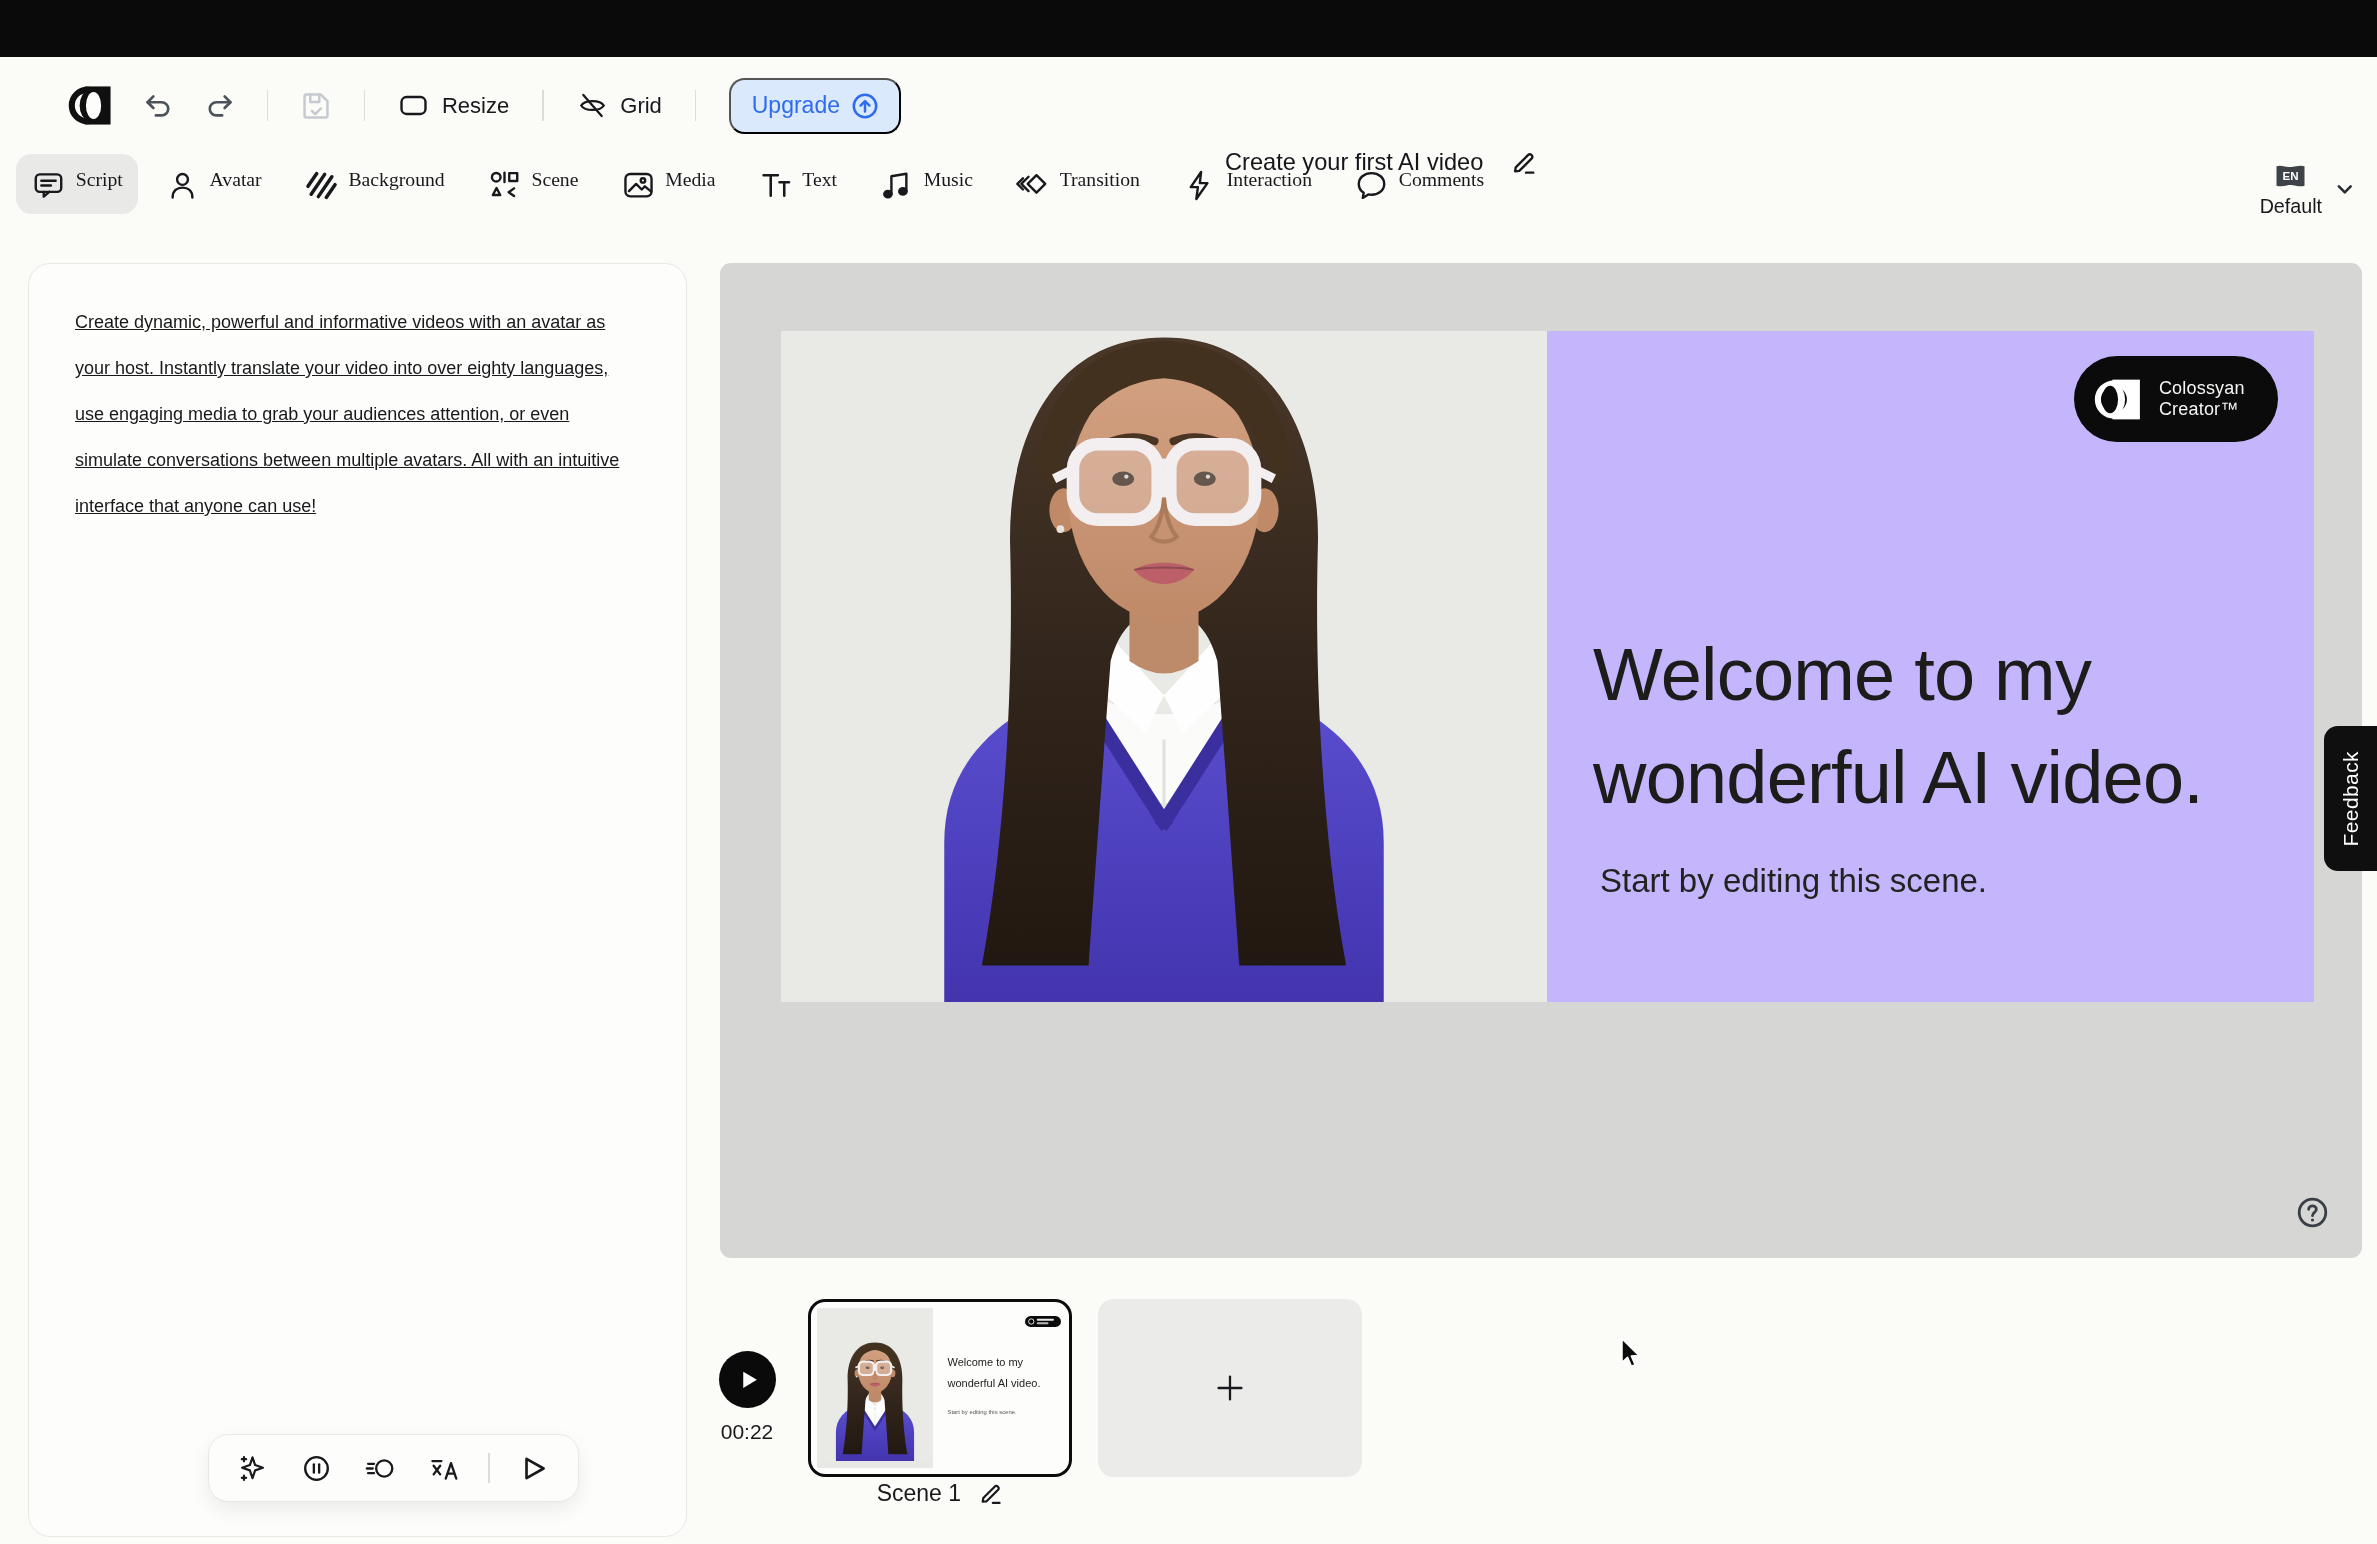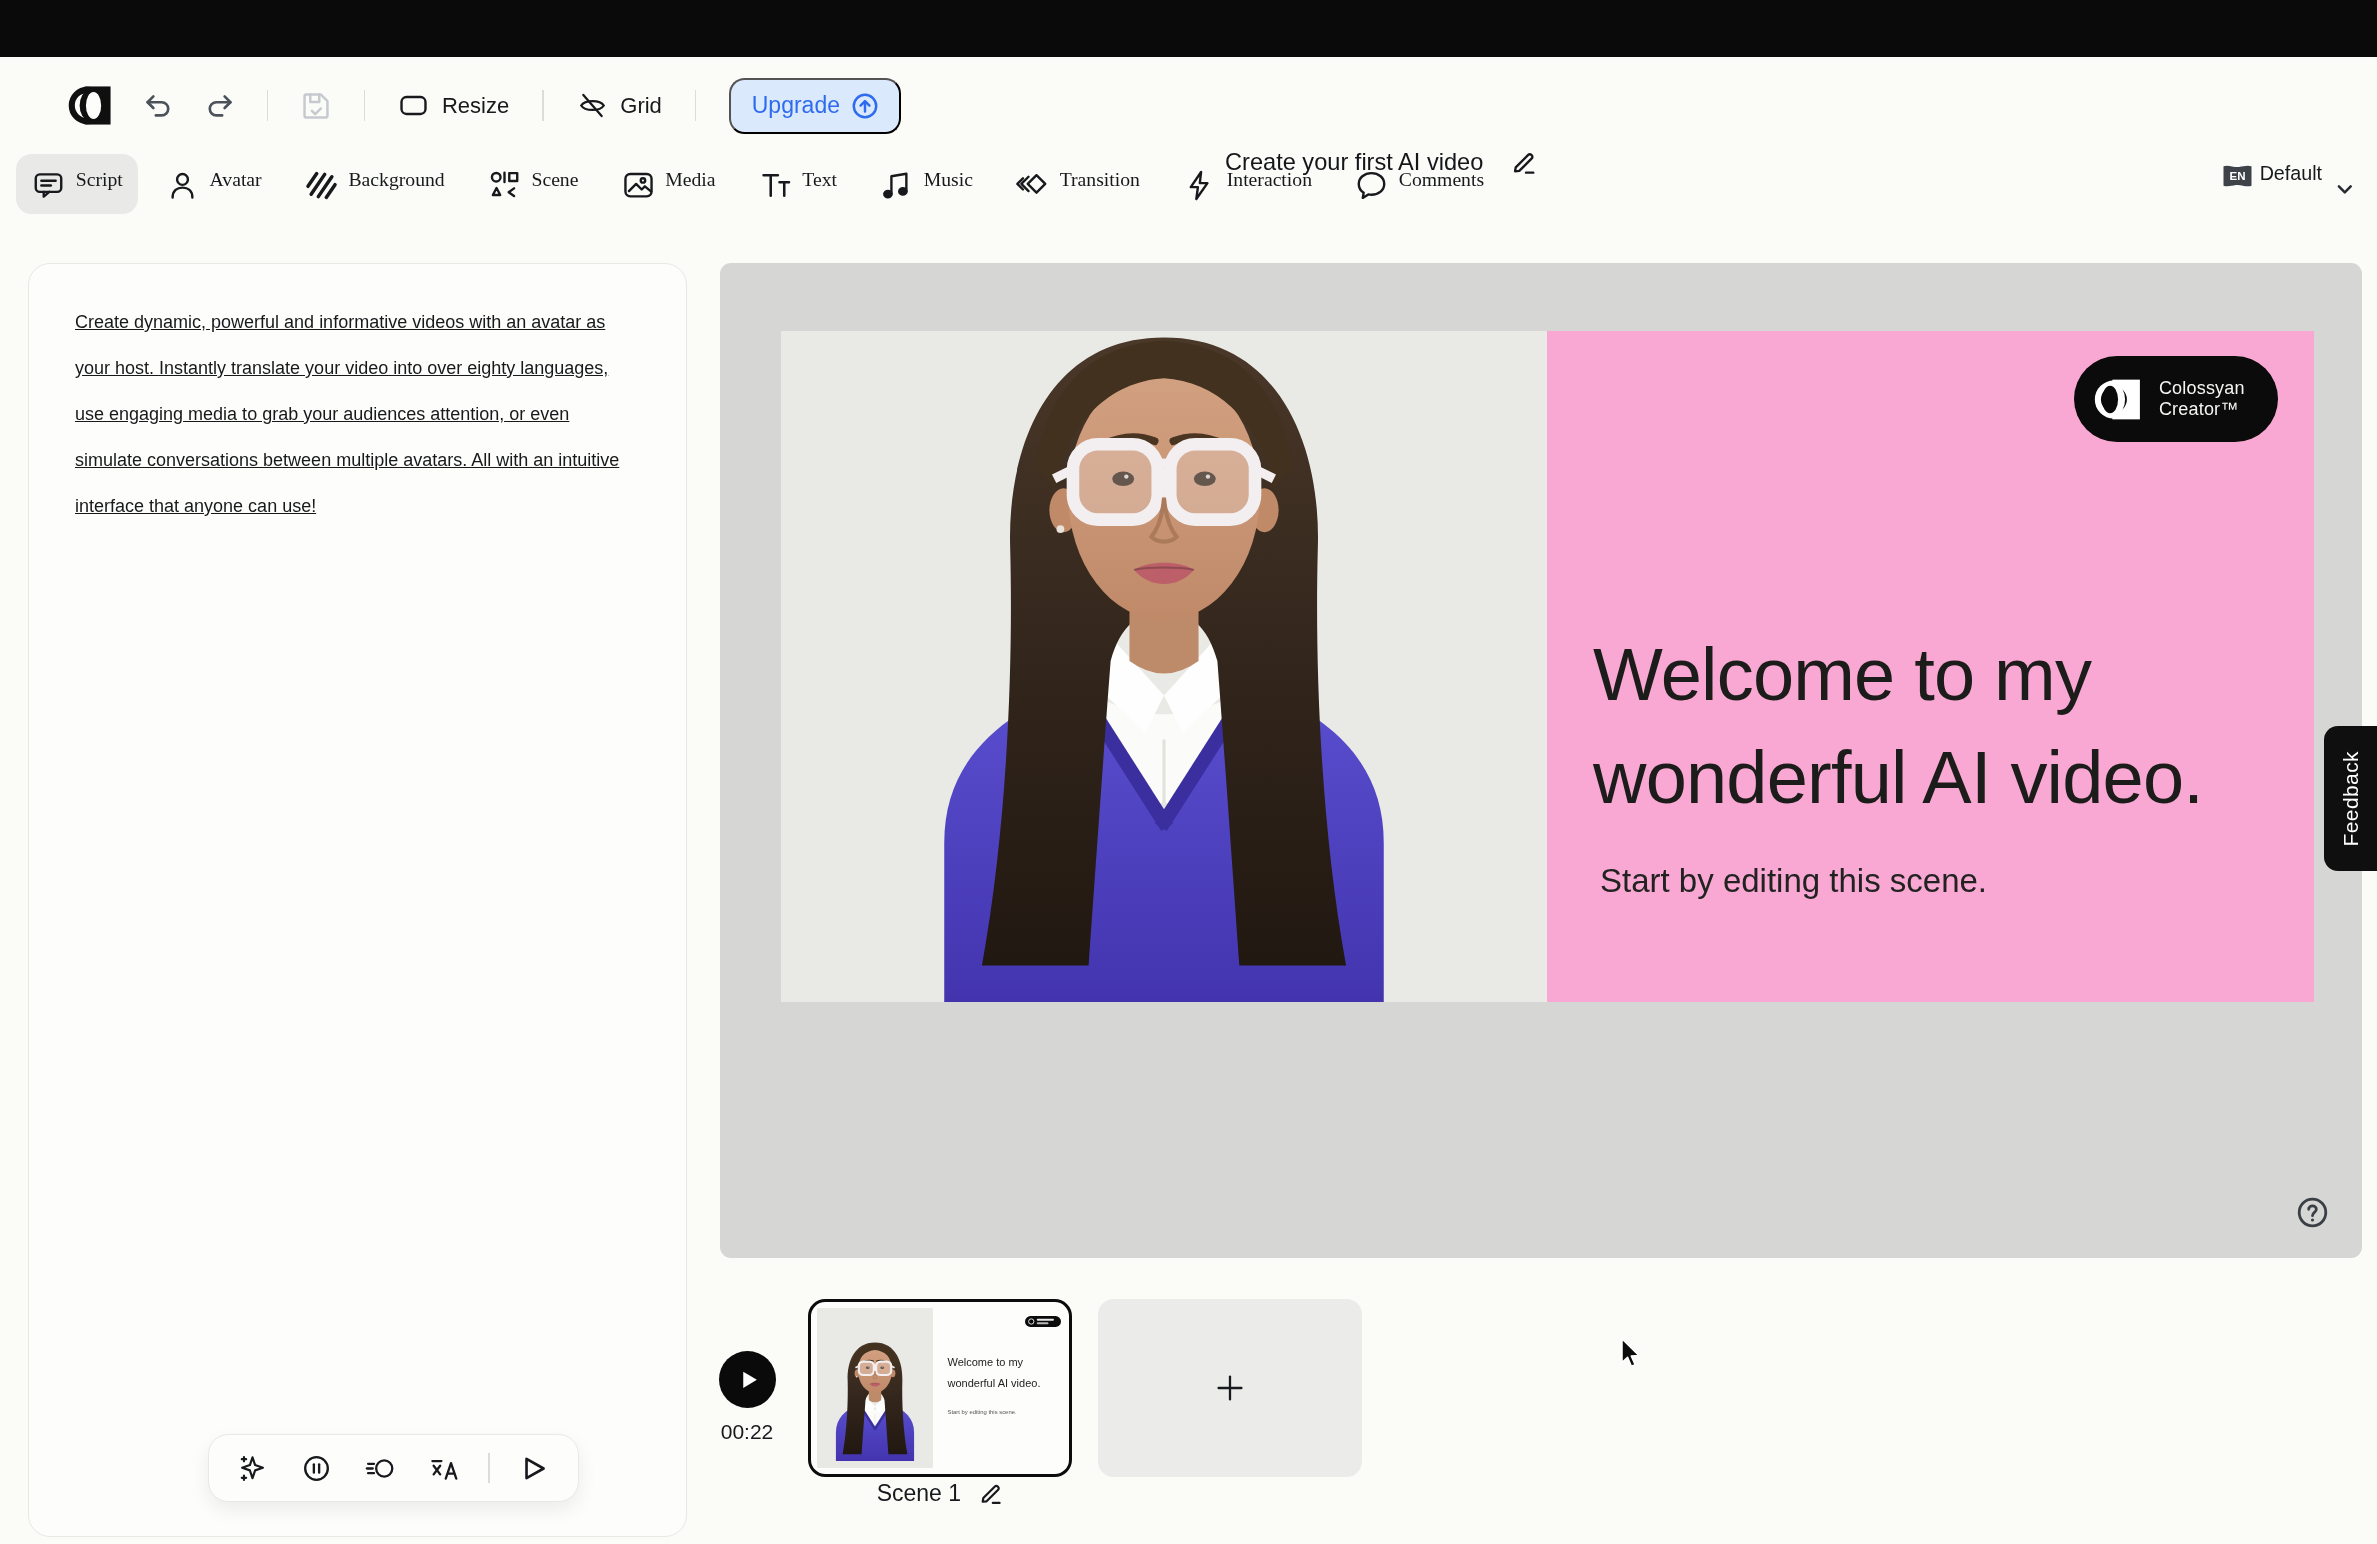--- a/index.html
+++ b/index.html
@@ -27,39 +27,39 @@
   .square-btn{width:57px;height:57px;border:1.6px solid #e6e6e3;border-radius:14px;background:#fdfdfc;display:flex;align-items:center;justify-content:center;}
   .generate-btn{display:flex;align-items:center;gap:14px;height:57px;background:#17191d;border-radius:14px;padding:0 23.6px;border:none;}
   .generate-btn span{font-size:23px;font-weight:500;color:#ffffff;}
 
   
   .tabbar{position:absolute;left:0;top:154px;width:100%;height:105px;display:flex;align-items:flex-start;padding-left:15.7px;box-sizing:border-box;gap:11px;}
   .tab{display:flex;flex-direction:row;gap:9.4px;padding:14px 15.7px 11px;border-radius:15.7px;min-width:55px;font-family:Liberation Serif, serif;}
   .tab.active{background:#e9e9e7;}
   .tab-label{font-size:19.7px;color:#17191c;white-space:nowrap;}
   .lang-select{position:absolute;right:20.4px;top:162px;display:flex;align-items:flex-start;gap:11px;}
-  .lang-col{display:flex;flex-direction:row;align-items:flex-start;gap:4.7px;}
+  .lang-col{display:flex;flex-direction:column;align-items:center;gap:4.7px;}
   .lang-name{font-size:19.7px;color:#17191c;}
 
   
   .left-panel{position:absolute;left:28px;top:263px;width:659px;height:1274px;background:#fdfdfc;
     border:1.6px solid #e8e8e5;border-radius:22px;box-sizing:border-box;}
   .chips{display:flex;align-items:center;gap:14px;margin:33px 0 0 46px;}
   .chip{display:flex;align-items:center;gap:7.9px;height:49px;border:1.6px solid #e3e3e0;border-radius:12.6px;background:#fdfdfc;padding:0 12.6px;}
   .avatar-thumb{width:35px;height:35px;border-radius:7.9px;overflow:hidden;background:#e9eae5;}
   .chip-label{font-size:21px;color:#17191c;}
   .script-text{margin:35px 0 0 46px;width:560px;font-size:18px;line-height:46px;color:#17191a;text-decoration:underline;}
   .floating-pill{position:absolute;left:179px;top:1170px;display:flex;align-items:center;gap:23.6px;height:66px;
     background:#fdfdfc;border:1.6px solid #e8e8e5;border-radius:20.4px;padding:0 23.6px;
     box-shadow:0 7.9px 19px rgba(0,0,0,0.07);}
   .pill-sep{width:1.6px;height:30px;background:#dcdcd9;}
 
   
   .canvas{position:absolute;left:720px;top:263px;width:1642px;height:995px;background:#d6d6d4;border-radius:11px;}
-  .frame{position:absolute;left:61px;top:68px;width:1533px;height:671px;background:#f9a8d4;display:flex;overflow:hidden;}
+  .frame{position:absolute;left:61px;top:68px;width:1533px;height:671px;background:#c4b5fd;display:flex;overflow:hidden;}
   .avatar-area{position:relative;width:766px;height:100%;background:#e9eae5;overflow:hidden;}
   .content-area{position:relative;flex:1;}
   .brand-pill{position:absolute;right:36px;top:25px;width:204px;height:86px;background:#0b0b0b;border-radius:44px;
     display:flex;align-items:center;padding-left:17.3px;box-sizing:border-box;gap:12.6px;}
   .brand-text{color:#f5f5f3;font-size:18px;line-height:21px;letter-spacing:0.2px;}
   .headline{position:absolute;left:46px;top:292px;font-size:74px;line-height:103px;letter-spacing:-0.8px;color:#1c1c1b;}
   .subtext{position:absolute;left:53px;top:531px;font-size:33px;color:#222220;}
   .help-btn{position:absolute;right:27px;bottom:23.6px;}
 
   

